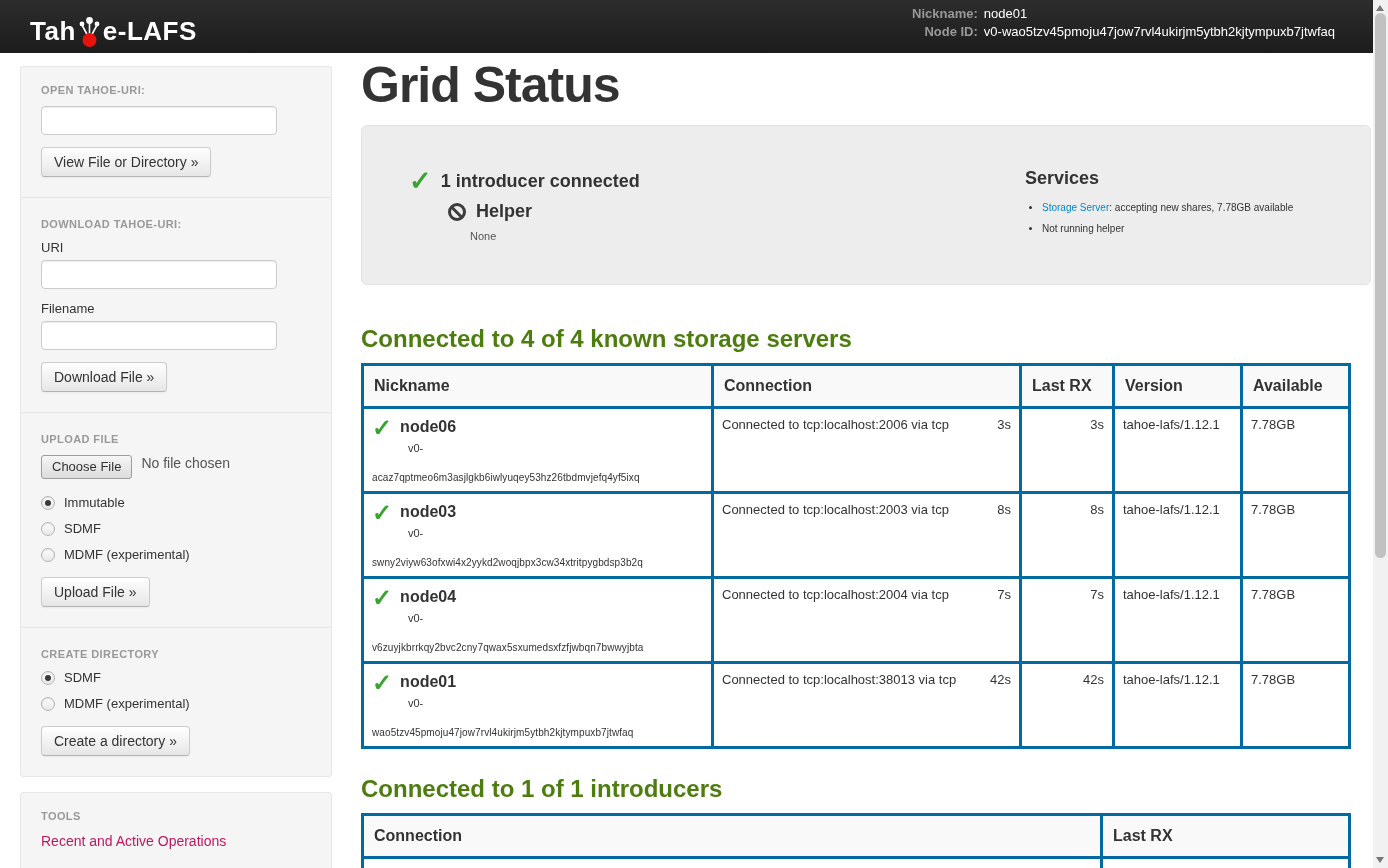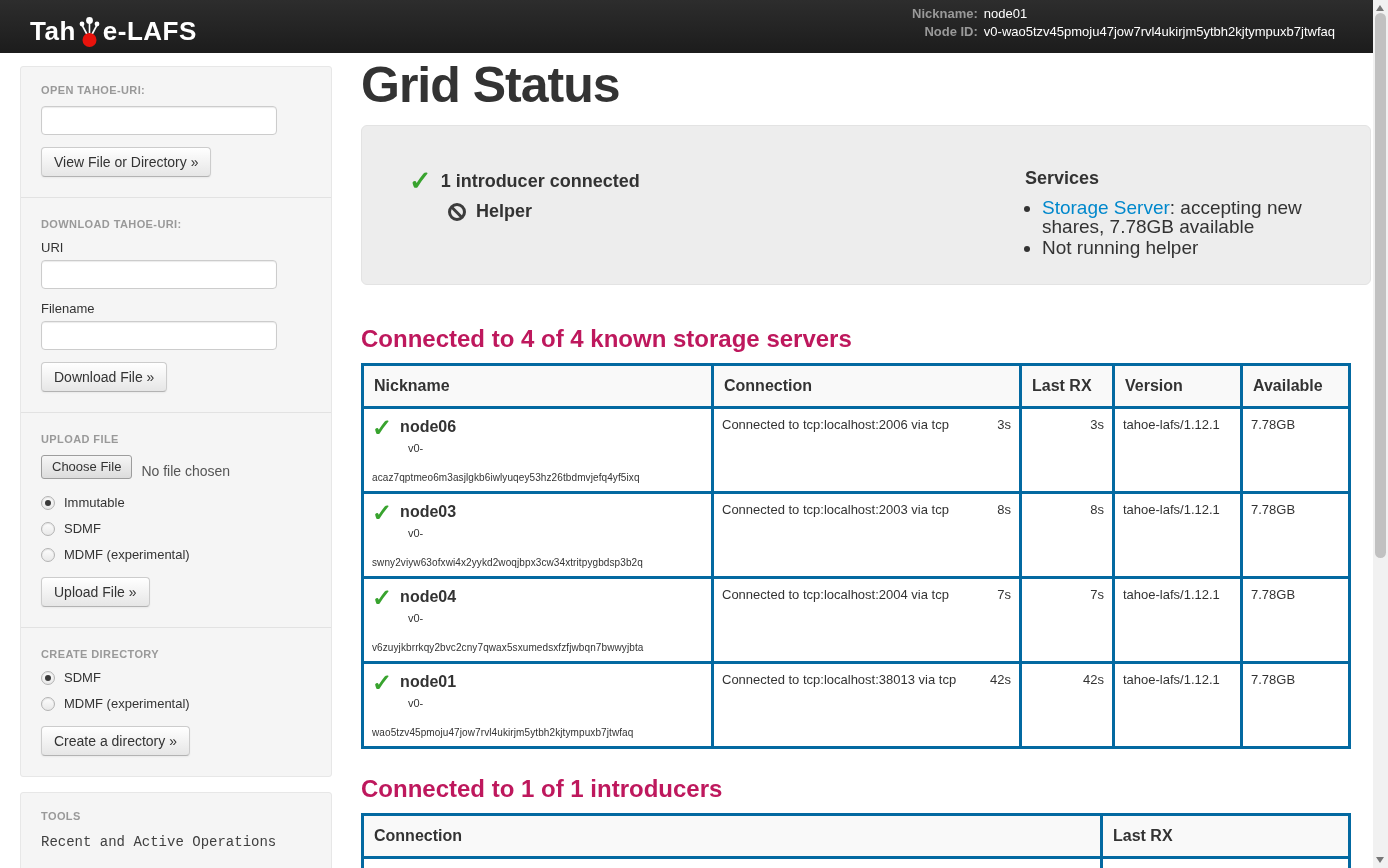--- a/index.html
+++ b/index.html
@@ -35,26 +35,26 @@
          background:linear-gradient(#ffffff,#e6e6e6); border:1px solid #ccc;
          border-bottom-color:#b3b3b3; border-radius:4px; cursor:pointer;
          box-shadow:inset 0 1px 0 rgba(255,255,255,.2), 0 1px 2px rgba(0,0,0,.05);
          font-family:"Liberation Sans",sans-serif; }
   .radio-row { display:flex; align-items:center; margin-bottom:11px; font-size:13px; }
   .radio { width:14px; height:14px; border-radius:50%; border:1px solid #b3b3b3; flex:none;
            background:linear-gradient(#fdfdfd,#e8e8e8); margin-right:9px;
            box-shadow:inset 0 1px 1px rgba(0,0,0,.1); }
   .radio.on::after { content:""; display:block; width:6px; height:6px; border-radius:50%;
                      background:#3a3a3a; margin:3px; }
-  .file-row { display:flex; align-items:flex-end; margin-bottom:16px; }
+  .file-row { display:flex; align-items:flex-start; margin-bottom:16px; }
   .file-btn { font-size:13px; padding:3px 10px 4px; border:1px solid #9d9d9d; border-radius:3px;
               background:linear-gradient(#f6f6f6,#dcdcdc); color:#333; cursor:pointer; }
   .file-text { font-size:14px; color:#555; margin-left:9px; }
   .upload-btn { margin-top:4px; }
-  .tools-link { font-size:14px; color:#404040; text-decoration:none; cursor:pointer;font-family:Liberation Mono, monospace; }
+  .tools-link { font-size:14px; color:#be185d; text-decoration:none; cursor:pointer; }
 
   
   .main { width:1010px; margin-left:29px; flex:none; }
   h1.page-title { font-size:50px; line-height:56px; font-weight:bold; color:#333;
                   margin:4px 0 0 0; letter-spacing:-1px; }
   .well { margin-top:12px; height:160px; background:#ededed; border:1px solid #e3e3e3;
           border-radius:6px; display:flex; padding:42px 20px 0 47px; }
   .well-left { width:600px; }
   .intro-line { display:flex; align-items:center; }
   .check { color:#38a32e; font-weight:bold; }
@@ -63,24 +63,24 @@
   .helper-line { display:flex; align-items:center; margin:7px 0 0 39px; }
   .noentry { width:18px; height:18px; border:3px solid #3c3c3c; border-radius:50%;
              position:relative; margin-right:10px; flex:none; }
   .noentry::after { content:""; position:absolute; left:-1px; top:5px; width:14px; height:3px;
                     background:#3c3c3c; transform:rotate(45deg); }
   .helper-line .t { font-size:18px; font-weight:bold; }
   .helper-none { margin:8px 0 0 61px; font-size:11px; color:#555; }
   .well-right { width:325px; margin-left:auto; }
   .svc-title { font-size:18px; font-weight:bold; margin-bottom:9px; }
   .well-right ul { padding-left:17px; }
-  .well-right li { font-size:19px; line-height:19px; margin-bottom:2px; }
+  .well-right li { font-size:10px; line-height:19px; margin-bottom:2px; }
   .svc-link { color:#0088cc; cursor:pointer; }
 
-  h2.sec-title { font-size:24px; font-weight:bold; color:#be185d; line-height:28px; }
+  h2.sec-title { font-size:24px; font-weight:bold; color:#4d7c0f; line-height:28px; }
   .h2-servers { margin-top:40px; }
   .h2-intro { margin-top:26px; }
 
   table.grid { border-collapse:collapse; margin-top:10px; table-layout:fixed; width:987px; }
   table.grid th, table.grid td { border:3px solid #0369a1; }
   table.grid th { background:#f9f9f9; text-align:left; font-size:16px; font-weight:bold;
                   padding:11px 10px; }
   table.grid td { font-size:13px; padding:8px; vertical-align:top; }
   .servers-table td { height:77px; }
   .col-nick{width:350px;} .col-conn{width:308px;} .col-rx{width:93px;}
@@ -203,20 +203,21 @@
     <div class="well">
       <div class="well-left">
         <div class="intro-line">
           <span class="check check-lg">✓</span>
           <span class="t">1 introducer connected</span>
         </div>
         <div class="helper-line">
           <span class="noentry"></span>
           <span class="t">Helper</span>
         </div>
+        <div class="helper-none">None</div>
       </div>
       <div class="well-right">
         <div class="svc-title">Services</div>
         <ul>
           <li>
             <span class="svc-link">Storage Server</span><span>: accepting new shares, 7.78GB available</span>
           </li>
           <li>Not running helper</li>
         </ul>
       </div>

